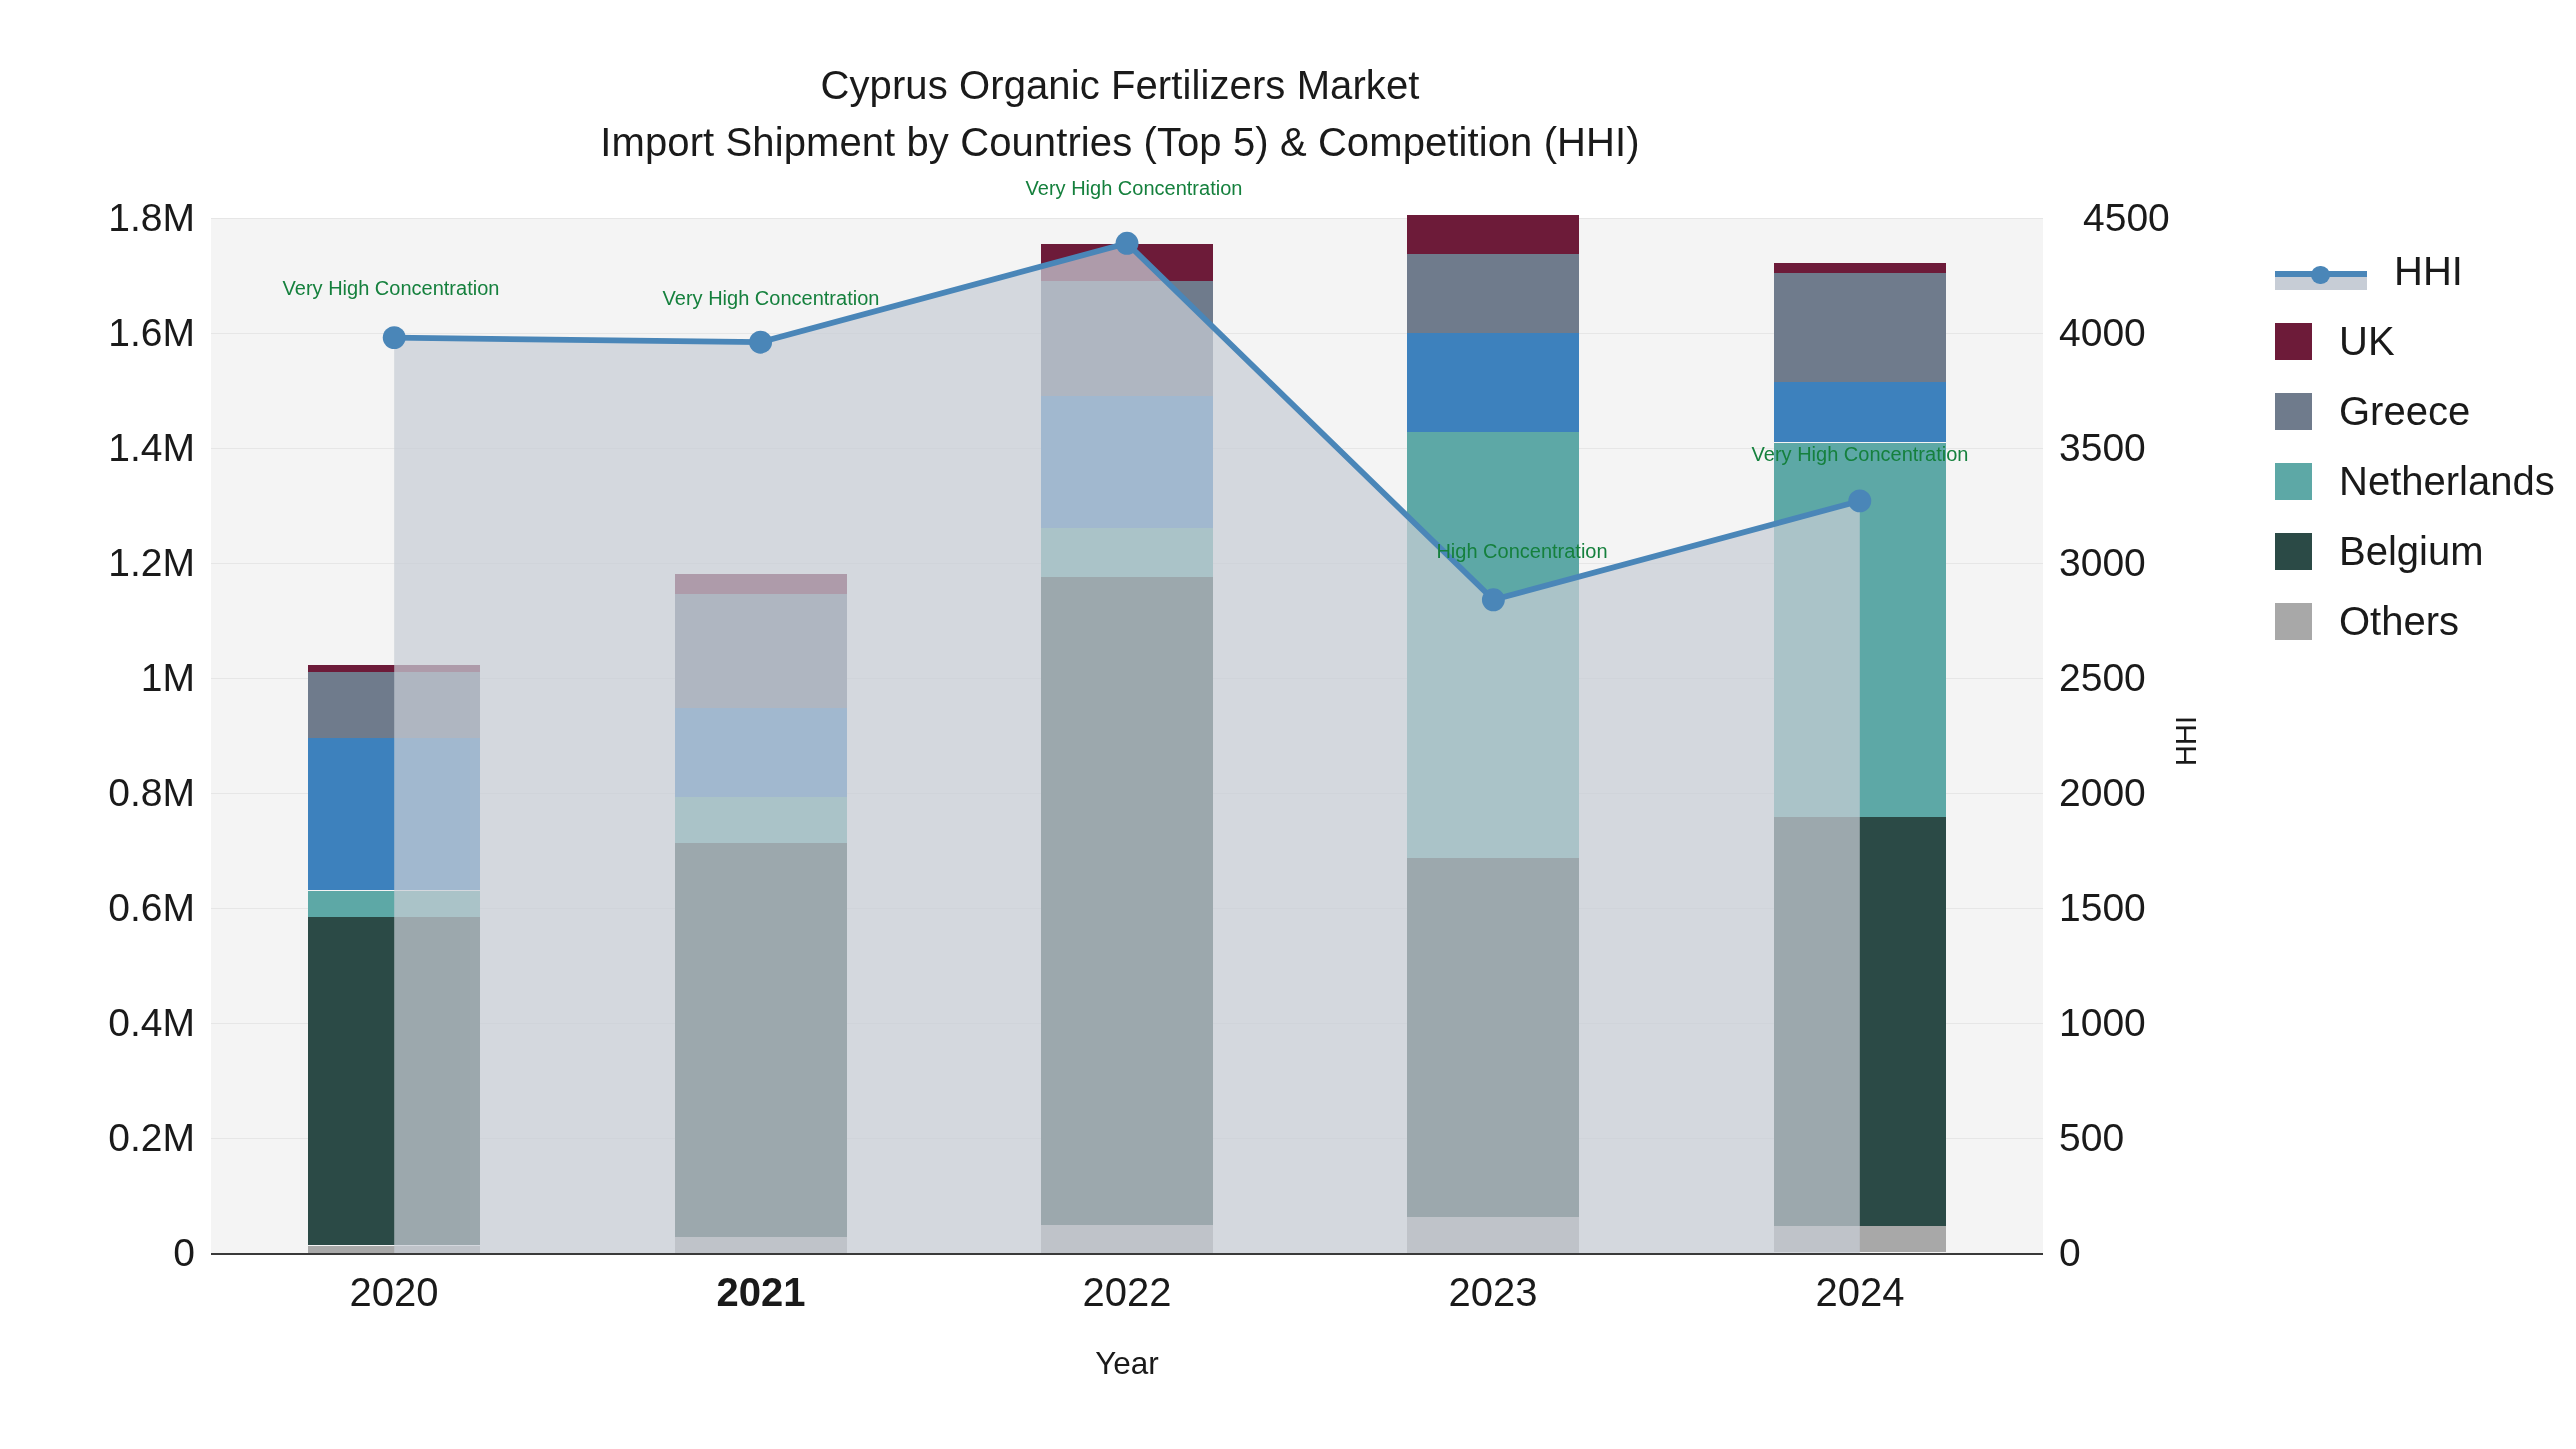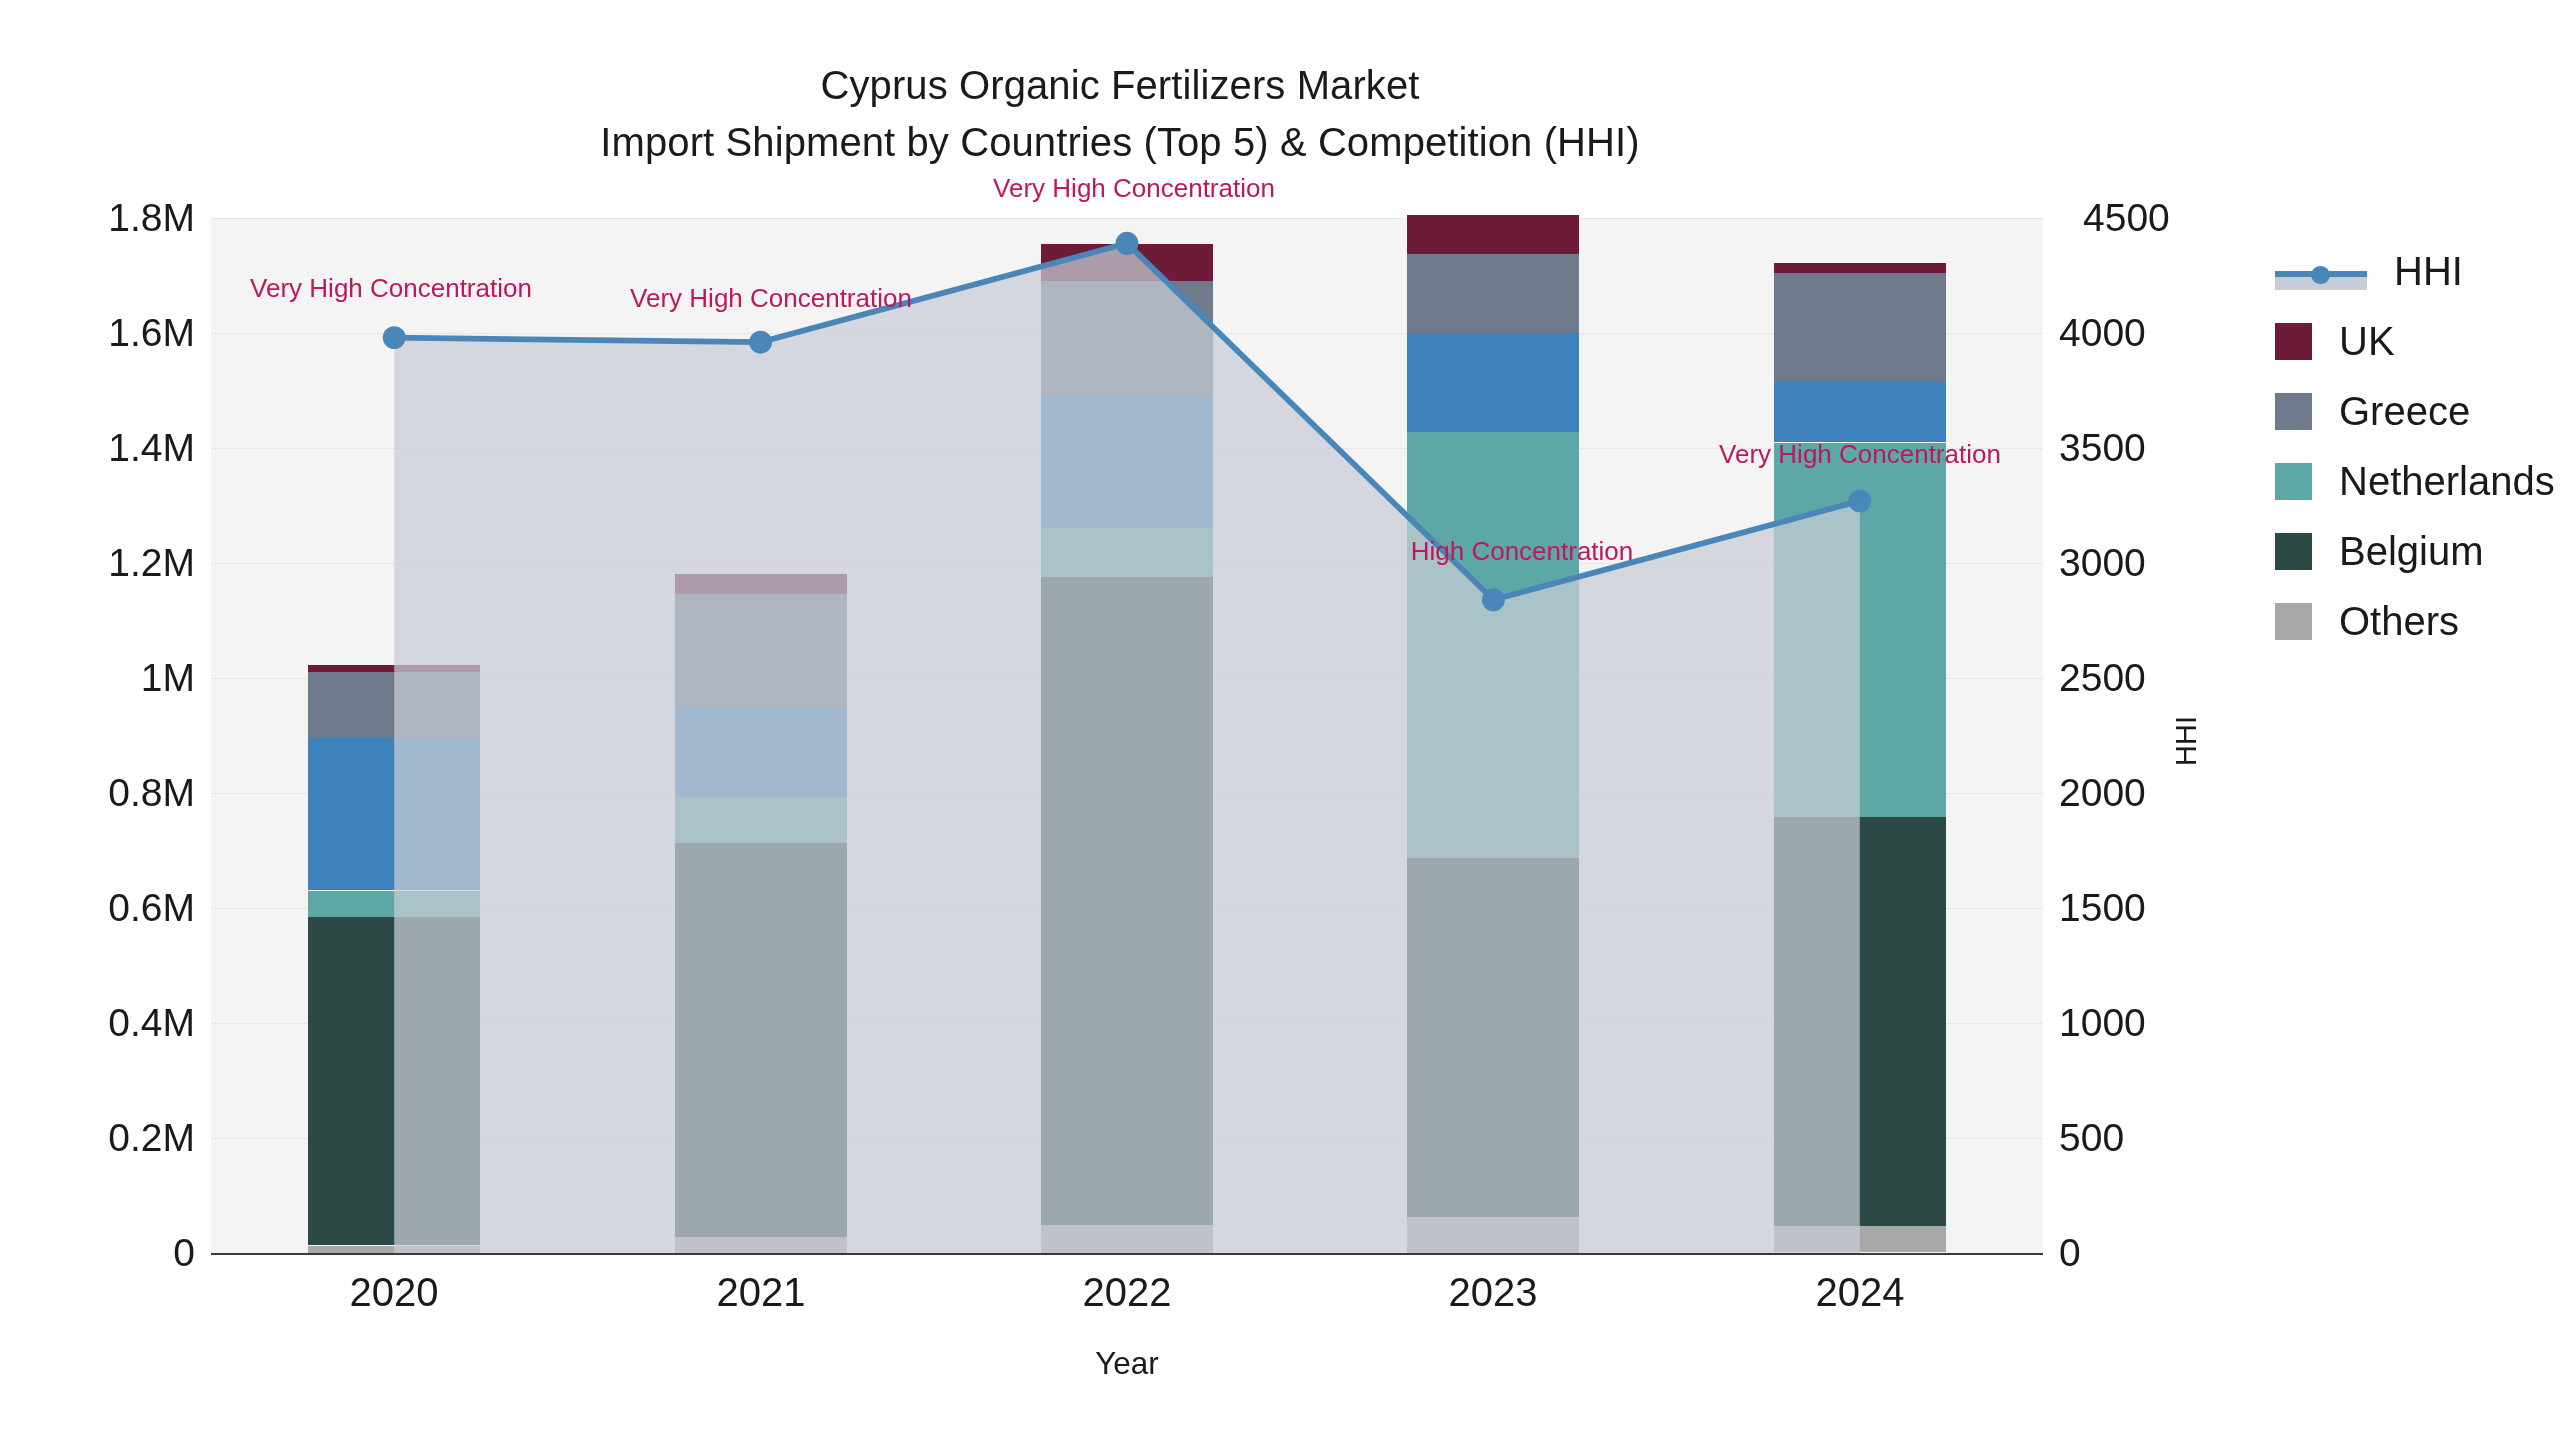--- a/index.html
+++ b/index.html
@@ -65,21 +65,21 @@
 
   
   .bar-group{position:absolute;bottom:0;}
   .seg{position:absolute;left:0;width:100%;}
 
   
   .hhi-svg{position:absolute;left:211px;top:218px;width:1832px;height:1035px;pointer-events:none;}
 
   
   .annot{
-    position:absolute;font-size:26px;color:#be185d;
+    position:absolute;font-size:20px;color:#15803d;
     white-space:nowrap;transform:translate(-50%,-50%);
   }
 
   
   .legend{position:absolute;left:2275px;top:236px;}
   .legend-row{display:flex;align-items:center;height:70px;}
   .legend-swatch{width:37px;height:37px;margin-right:27px;flex:none;}
   .legend-line{
     width:92px;height:37px;margin-right:27px;flex:none;position:relative;
   }
@@ -188,21 +188,21 @@
       <div class="ytick-r" style="top: 908px; left: 2059px;">1500</div>
       <div class="ytick-r" style="top: 793px; left: 2059px;">2000</div>
       <div class="ytick-r" style="top: 678px; left: 2059px;">2500</div>
       <div class="ytick-r" style="top: 563px; left: 2059px;">3000</div>
       <div class="ytick-r" style="top: 448px; left: 2059px;">3500</div>
       <div class="ytick-r" style="top: 333px; left: 2059px;">4000</div>
       <div class="ytick-r" style="top: 218px; left: 2059px; margin-left: 24px;">4500</div>
     </div>
   <div id="xticks">
       <div class="xtick" style="left: 394px;">2020</div>
-      <div class="xtick" style="left: 761px;">2021</div>
+      <div class="xtick" style="left: 761px; font-weight: bold;">2021</div>
       <div class="xtick" style="left: 1127px;">2022</div>
       <div class="xtick" style="left: 1493px;">2023</div>
       <div class="xtick" style="left: 1860px;">2024</div>
     </div>
 
   <div class="ylabel-right">HHI</div>
   <div class="xlabel">Year</div>
 
   <div id="annotations">
       <div class="annot" style="left: 391px; top: 288px;">Very High Concentration</div>

